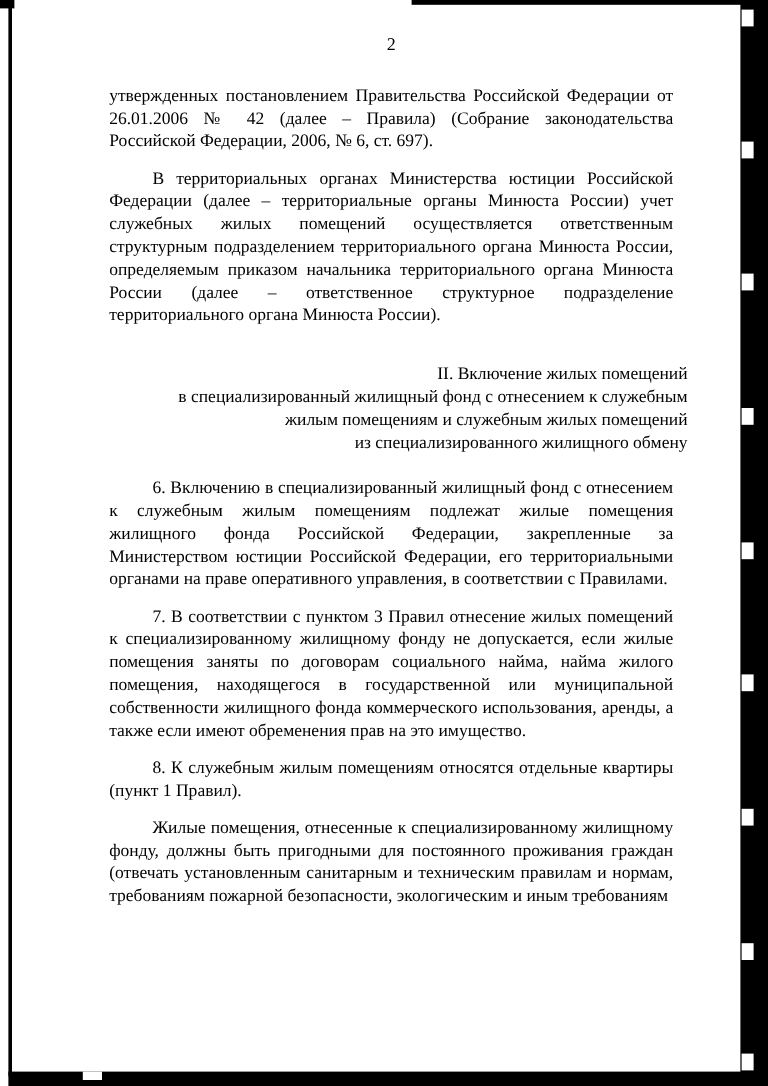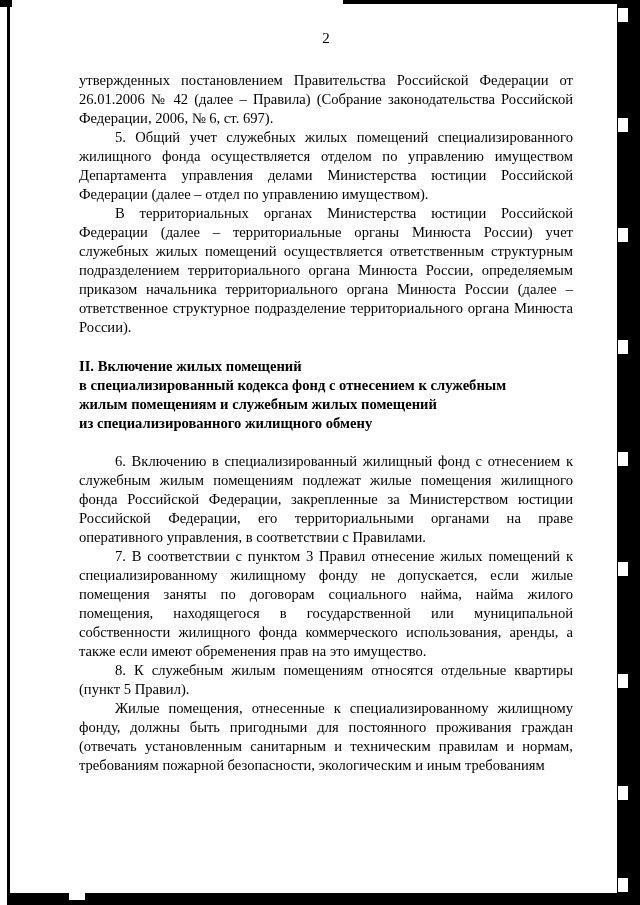--- a/index.html
+++ b/index.html
@@ -17,32 +17,32 @@
     left: 79px;
     top: 30px;
     width: 494px;
   }
   .page-number {
     text-align: center;
     font-size: 15px;
     margin-bottom: 24px;
   }
   .para {
-    margin: 0;
+    margin: 12px;
     font-size: 14.6px;
     line-height: 19px;
     text-align: justify;
   }
   .para.indent { text-indent: 36px; }
   .heading {
-    font-weight: bold;
-    text-align: left;
+    font-weight: normal;
+    text-align: right;
     font-size: 14.6px;
     line-height: 19px;
-    margin: 20px 0 19px 0;
+    margin: 30px 0 19px 0;
   }
   
   .scan-left {
     position: absolute;
     left: 7px; top: 0;
     width: 3px; height: 897px;
     background: #000;
   }
   .scan-corner-tl {
     position: absolute;
@@ -83,33 +83,32 @@
 </style>
 </head>
 <body>
 
 <div class="page">
 
   <div class="content">
     <div class="page-number">2</div>
 
     <p class="para">утвержденных постановлением Правительства Российской Федерации от 26.01.2006 № 42 (далее – Правила) (Собрание законодательства Российской Федерации, 2006, № 6, ст. 697).</p>
-    <p class="para indent">5. Общий учет служебных жилых помещений специализированного жилищного фонда осуществляется отделом по управлению имуществом Департамента управления делами Министерства юстиции Российской Федерации (далее – отдел по управлению имуществом).</p>
     <p class="para indent">В территориальных органах Министерства юстиции Российской Федерации (далее – территориальные органы Минюста России) учет служебных жилых помещений осуществляется ответственным структурным подразделением территориального органа Минюста России, определяемым приказом начальника территориального органа Минюста России (далее – ответственное структурное подразделение территориального органа Минюста России).</p>
 
     <div class="heading">
       <div>II. Включение жилых помещений</div>
-      <div>в специализированный кодекса фонд с отнесением к служебным</div>
+      <div>в специализированный жилищный фонд с отнесением к служебным</div>
       <div>жилым помещениям и служебным жилых помещений</div>
       <div>из специализированного жилищного обмену</div>
     </div>
 
     <p class="para indent">6. Включению в специализированный жилищный фонд с отнесением к служебным жилым помещениям подлежат жилые помещения жилищного фонда Российской Федерации, закрепленные за Министерством юстиции Российской Федерации, его территориальными органами на праве оперативного управления, в соответствии с Правилами.</p>
     <p class="para indent">7. В соответствии с пунктом 3 Правил отнесение жилых помещений к специализированному жилищному фонду не допускается, если жилые помещения заняты по договорам социального найма, найма жилого помещения, находящегося в государственной или муниципальной собственности жилищного фонда коммерческого использования, аренды, а также если имеют обременения прав на это имущество.</p>
-    <p class="para indent">8. К служебным жилым помещениям относятся отдельные квартиры (пункт 5 Правил).</p>
+    <p class="para indent">8. К служебным жилым помещениям относятся отдельные квартиры (пункт 1 Правил).</p>
     <p class="para indent">Жилые помещения, отнесенные к специализированному жилищному фонду, должны быть пригодными для постоянного проживания граждан (отвечать установленным санитарным и техническим правилам и нормам, требованиям пожарной безопасности, экологическим и иным требованиям</p>
   </div>
 
   <div class="scan-corner-tl"></div>
   <div class="scan-left"></div>
   <div class="scan-top"></div>
 
   <div class="scan-right">
     <div class="notch" style="top:8px"></div>
     <div class="notch" style="top:118px"></div>

